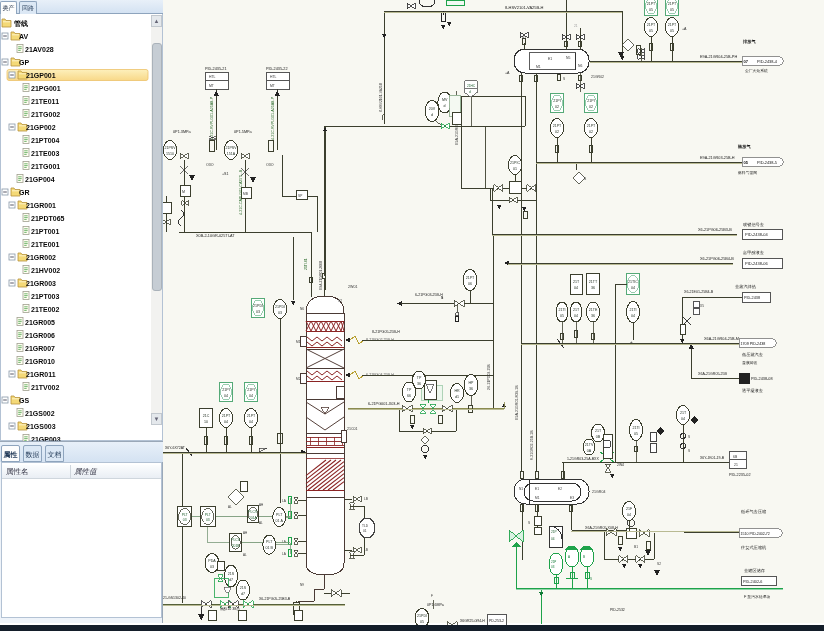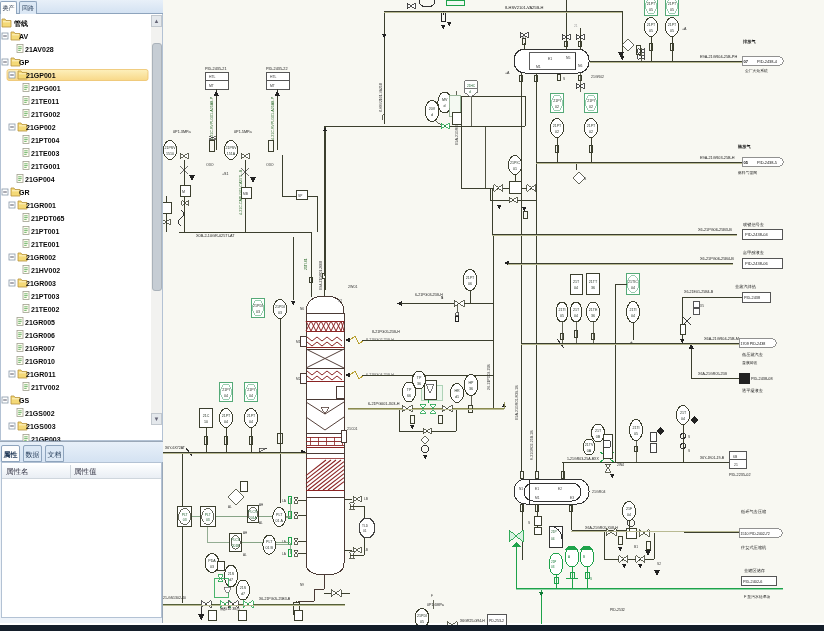--- a/index.html
+++ b/index.html
@@ -869,18 +869,18 @@
     <div class="sbtn" style="bottom:0;">▼</div>
   </div>
   <div id="btabs">
     <div class="btab active" style="left:1px;width:19px;">属性</div>
     <div class="btab" style="left:23px;width:19px;">数据</div>
     <div class="btab" style="left:45px;width:19px;">文档</div>
   </div>
   <div id="props">
     <div id="phead">
         <span style="left:4px;">属性名</span>
-        <span style="left:72px;">属性值</span>
+        <span style="left:72px;font-style:italic;">属性值</span>
         <i style="position:absolute;left:68px;top:0;width:1px;height:14px;background:#cfd6dd;"></i>
       </div>
   </div>
   <div id="navy"></div>
 </div>
 
 </body></html>

